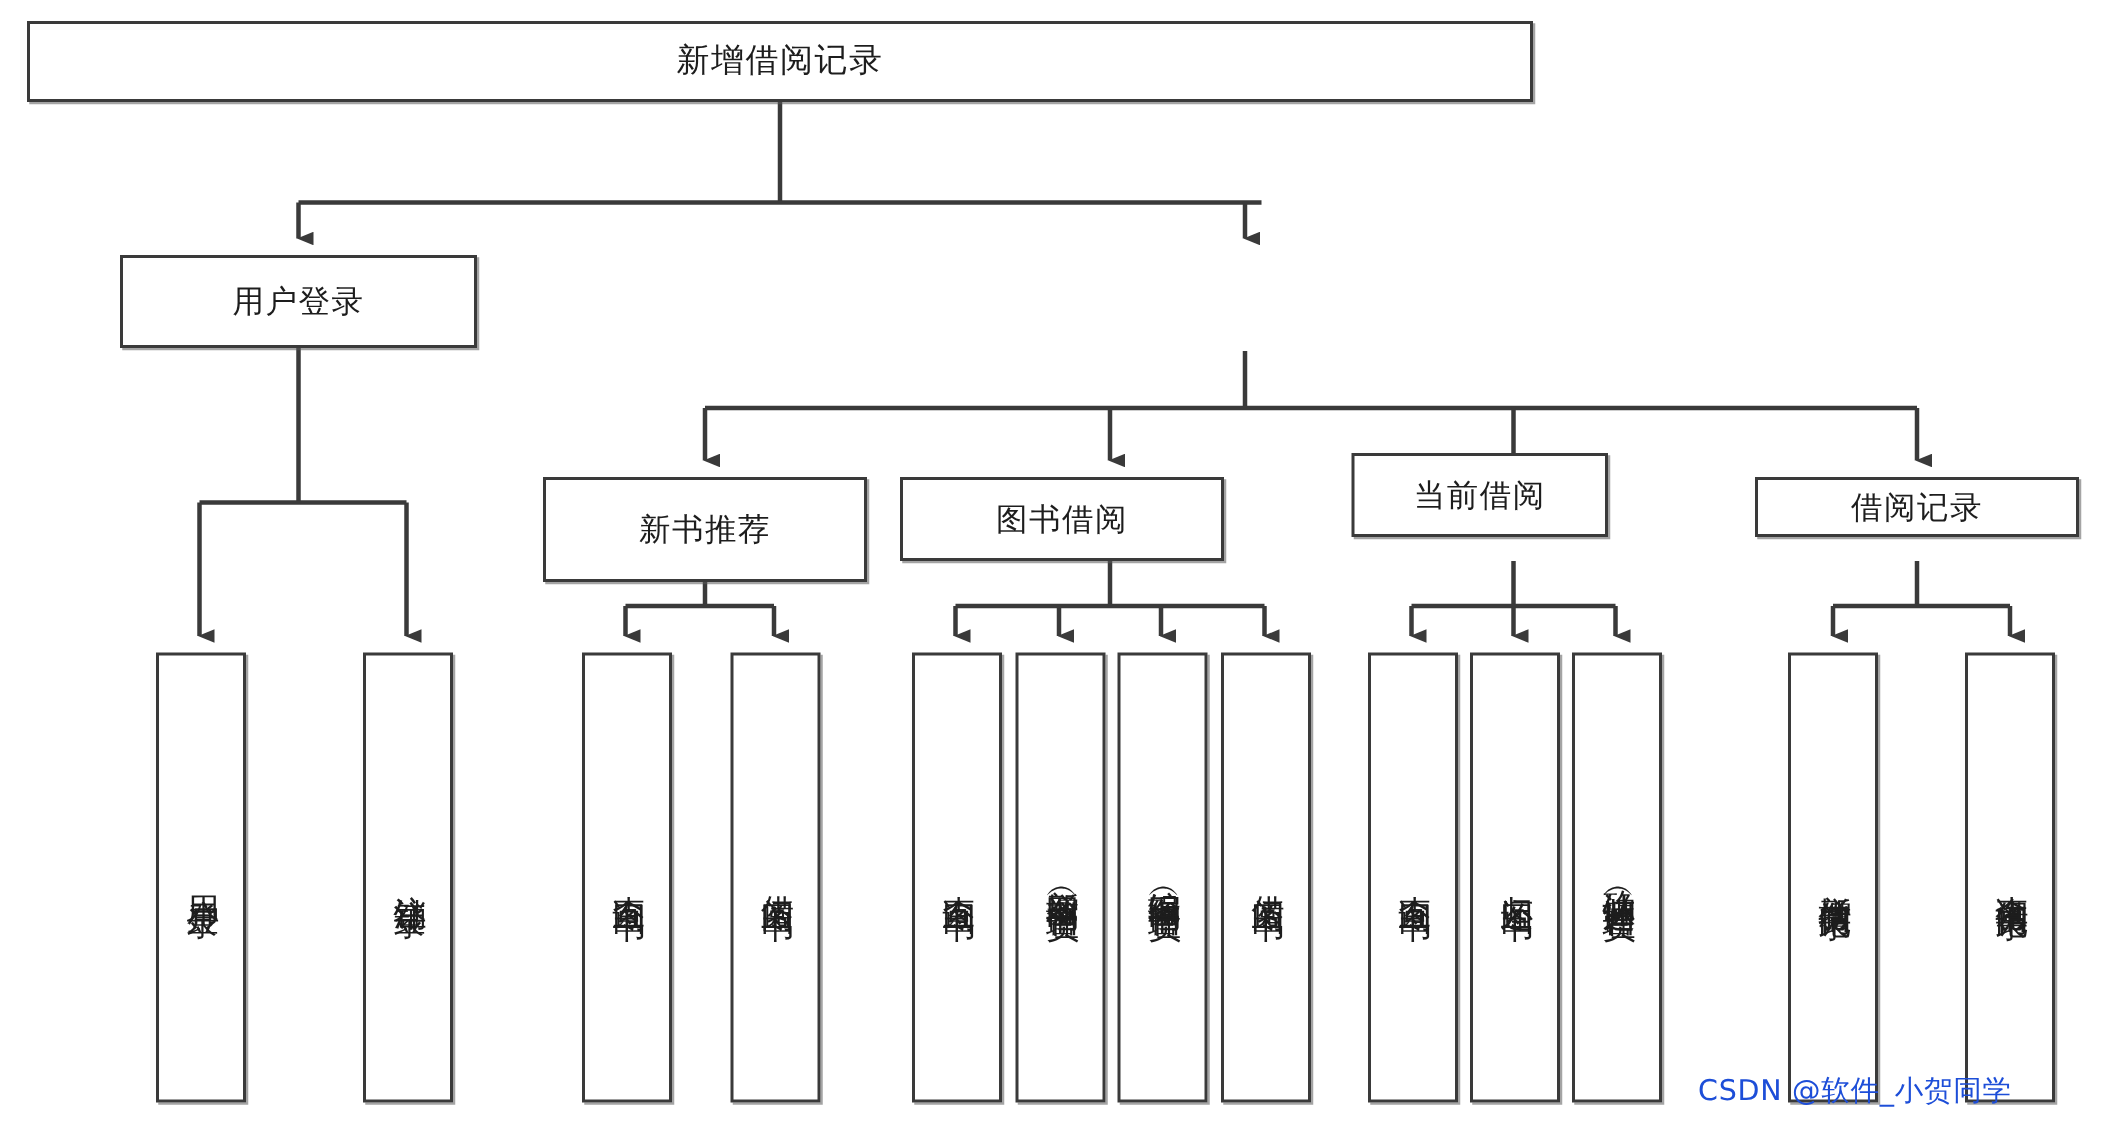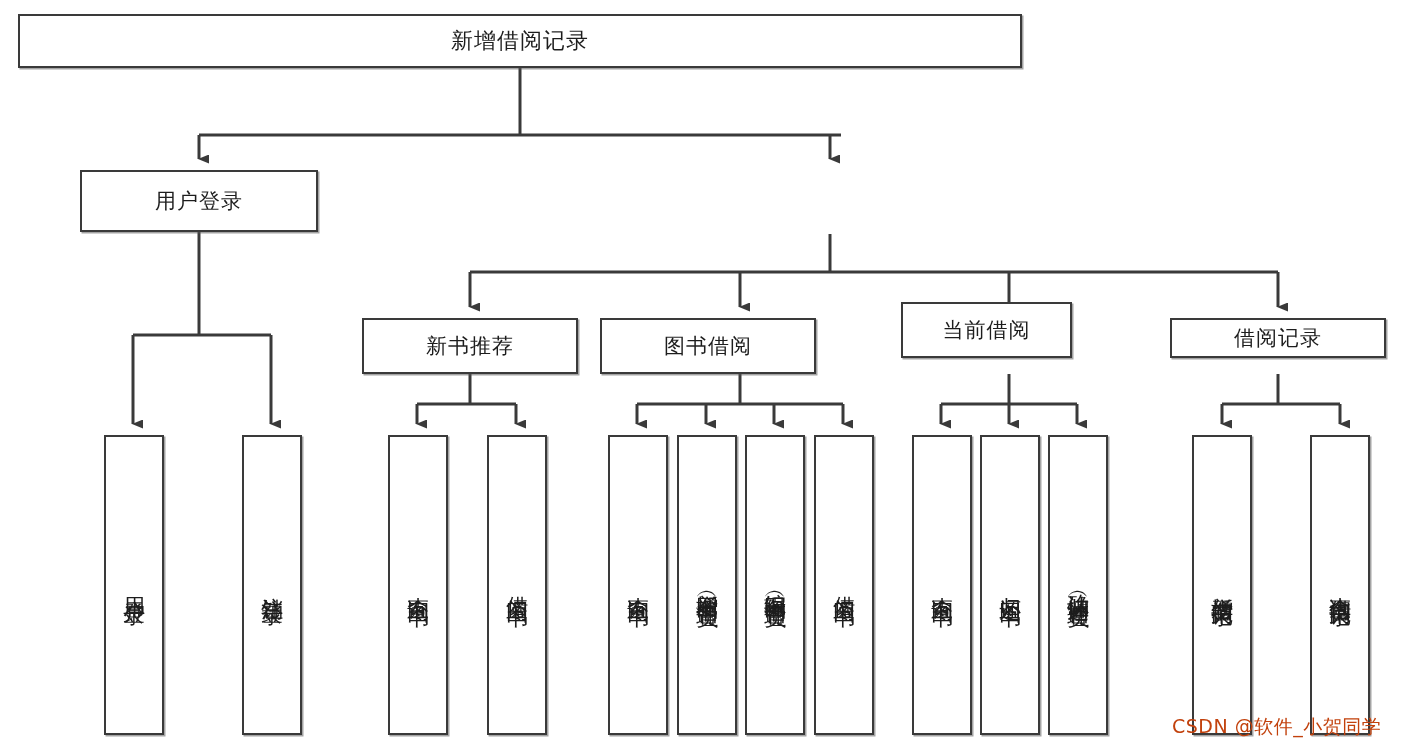--- a/index.html
+++ b/index.html
@@ -53,24 +53,24 @@
     font-size: 22px;
     line-height: 1.30;
     letter-spacing: 3px;
     white-space: normal;
   }
   .node.leaf.tall .label {
     letter-spacing: 2px;
   }
   .watermark {
     position: absolute;
-    left: 1172px;
+    left: 1132px;
     top: 714px;
     font-size: 19px;
-    color: #c2410c;
+    color: #1d4ed8;
     letter-spacing: 0.5px;
     white-space: nowrap;
   }
 </style>
 </head>
 <body>
 
 <div id="canvas">
 
   <svg class="edges" viewBox="0 0 1405 747" xmlns="http://www.w3.org/2000/svg">
@@ -124,21 +124,21 @@
   </svg>
 
   <div class="node root" style="left:18px; top:14px; width:1004px; height:54px;">
     <span class="label">新增借阅记录</span>
   </div>
 
   <div class="node" style="left:80px; top:170px; width:238px; height:62px;">
     <span class="label">用户登录</span>
   </div>
 
-  <div class="node" style="left:362px; top:318px; width:216px; height:56px;">
+  <div class="node" style="left:362px; top:318px; width:216px; height:70px;">
     <span class="label">新书推荐</span>
   </div>
   <div class="node" style="left:600px; top:318px; width:216px; height:56px;">
     <span class="label">图书借阅</span>
   </div>
   <div class="node" style="left:901px; top:302px; width:171px; height:56px;font-family:Liberation Serif, serif;">
     <span class="label">当前借阅</span>
   </div>
   <div class="node" style="left:1170px; top:318px; width:216px; height:40px;">
     <span class="label">借阅记录</span>

